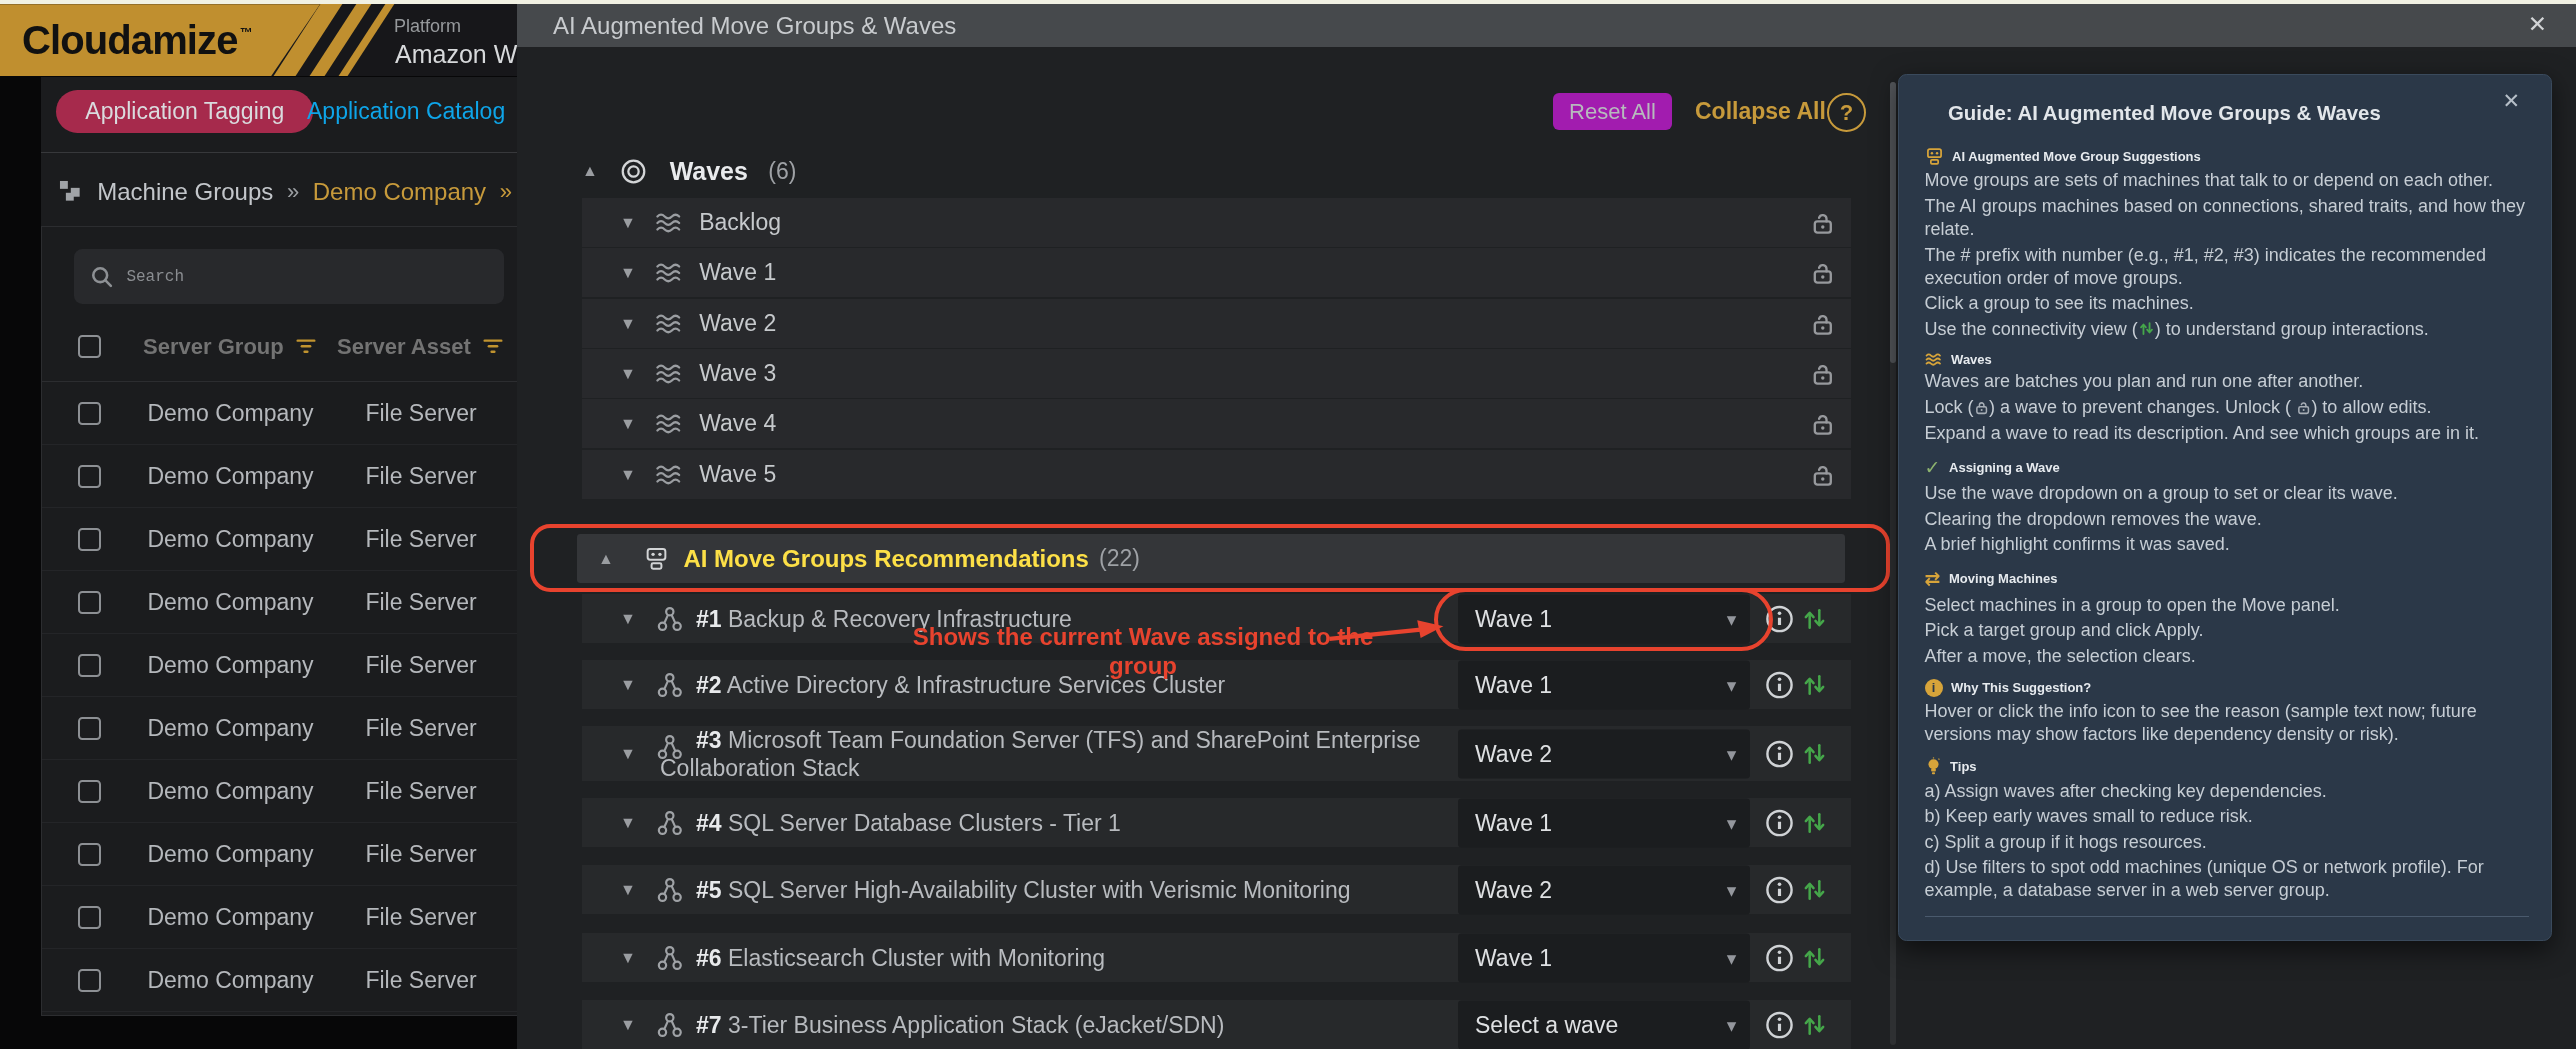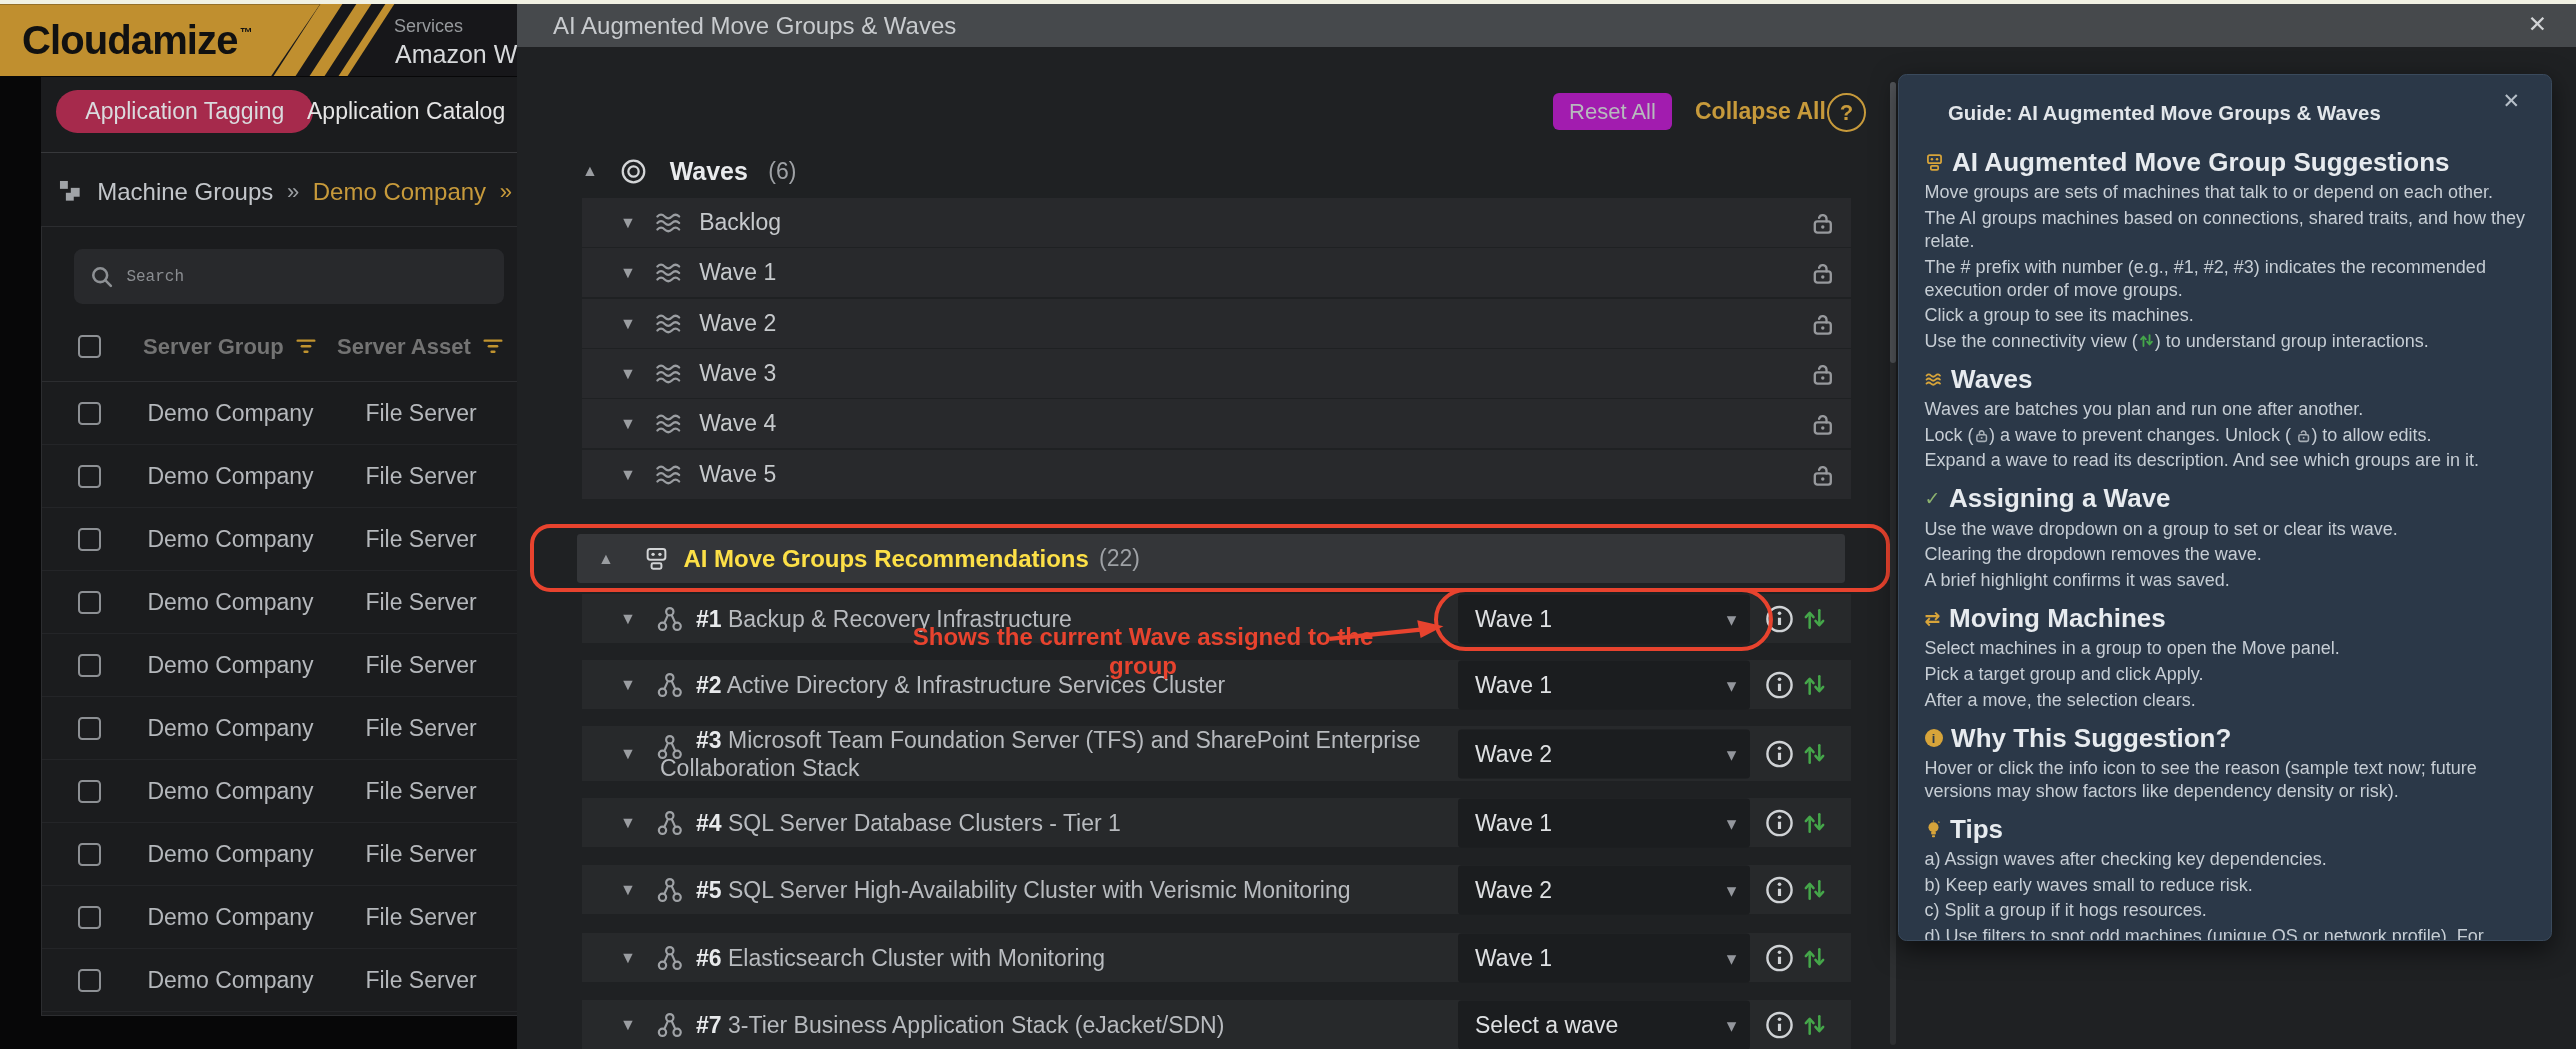--- a/index.html
+++ b/index.html
@@ -18,21 +18,21 @@
                clip-path:polygon(0 0,320px 0,271px 100%,0 100%); }
   .gold-stripe { top:-5.1px; height:85px; background:#c08f2f; transform:skewX(-33deg); }
   #brand { left:22px; top:0; height:72px; display:flex; align-items:center; color:#111; font-size:40px; font-weight:700; letter-spacing:-0.9px; }
   #brand sup { font-size:12.8px; margin-left:2.6px; transform:translateY(-8.5px); }
   #platform-label { left:394px; top:12px; font-size:18px; color:#96999c; }
   #platform-value { left:395px; top:36px; font-size:25px; color:#d7d9db; white-space:nowrap; }
 
   #app-body { left:41px; top:77px; width:476px; height:939px; background:#1b1c1e; }
   .tab-pill { left:15.3px; top:12.8px; height:43px; padding:0 29px; display:flex; align-items:center;
               background:#a62a4c; border-radius:22px; color:#dadbde; font-size:23px; }
-  .tab-plain { left:266px; top:12.8px; height:43px; display:flex; align-items:center; color:#e5e5e5; font-size:23px; }
+  .tab-plain { left:266px; top:12.8px; height:43px; display:flex; align-items:center; color:#0ea5e9; font-size:23px; }
   .hdivider { left:0; width:476px; height:0; border-top:1.3px solid #37383b; }
   #breadcrumb { left:17px; top:85px; height:60px; display:flex; align-items:center; gap:13.6px; font-size:24px; }
   .bc-grey { color:#c3c6ca; } .bc-sep { color:#9b9ea2; font-size:22px; } .bc-gold { color:#c79a3b; } .bc-sep-gold { color:#c79a3b; font-size:22px; }
 
   #table-panel { left:0; top:149px; width:476px; height:790px; border:0.9px solid #2c2d30; border-right:none; }
   #search-box { left:31.5px; top:22px; width:430px; height:55px; background:#28292c; border-radius:8.5px; display:flex; align-items:center; padding:0 15.3px; gap:12px; }
   #search-box input { background:transparent; border:none; outline:none; color:#caccd0; font-size:16px; width:324px; font-family:Liberation Mono, monospace; }
   #search-box input::placeholder { color:#8a8d91; }
   #thead { left:0; top:85px; width:476px; height:70px; display:flex; align-items:center; border-bottom:0.9px solid #2c2d30; }
   .c1 { width:95px; display:flex; justify-content:center; }
@@ -97,21 +97,21 @@
 
   
   #guide { left:1898px; top:74px; width:654px; height:867px; background:#2b3848; border:0.9px solid #3a4a5c;
            border-radius:8.5px; box-shadow:0 8.5px 25.6px rgba(0,0,0,.55); z-index:10; overflow:hidden; }
   #guide-close { position:absolute; right:31px; top:13.6px; color:#b6bfc8; font-size:21px; }
   #guide-title { margin:27px 25.6px 0 49px; color:#e2e6ea; font-size:20.4px; font-weight:700; }
   #guide-body { margin:22px 22px 0 25.6px; }
   .gsec { margin-top:11px; }
   .gsec:first-child { margin-top:0; }
   .ghead { display:flex; align-items:center; gap:8.5px; margin-bottom:3.4px; }
-  .ghead .ghead-txt { color:#e7ebef; font-size:26px; font-weight:700; }
+  .ghead .ghead-txt { color:#e7ebef; font-size:13px; font-weight:700; }
   .gline { color:#c6cdd4; font-size:18px; line-height:23px; margin-bottom:2.6px; }
   .gline .inline-ico { display:inline-flex; vertical-align:-2.6px; }
   .check-glyph { color:#8db36f; font-size:19px; }
   .move-glyph { color:#d7a43a; font-size:19px; font-weight:700; }
   .info-badge { width:18px; height:18px; border-radius:50%; background:#d7a43a; color:#2b3848;
                 display:inline-flex; align-items:center; justify-content:center; font-size:12.8px; font-weight:700; }
   #guide-divider { border-top:0.9px solid #4a5a6d; margin:13.6px 0 10.2px 0; }
 
   svg { display:block; }
 </style>
@@ -125,21 +125,21 @@
   <div id="app" class="abs">
     <div id="app-header" class="abs">
       <div class="gold-main abs"></div>
       <div class="gold-stripe abs" style="left:296px;width:22px;"></div>
       <div class="gold-stripe abs" style="left:332px;width:15.3px;"></div>
       <div class="gold-stripe abs" style="left:361px;width:8.5px;"></div>
       <div id="brand" class="abs">
           <span>Cloudamize</span>
           <sup>™</sup>
         </div>
-      <div id="platform-label" class="abs">Services</div>
+      <div id="platform-label" class="abs">Platform</div>
       <div id="platform-value" class="abs">Amazon We</div>
     </div>
 
     <div id="app-body" class="abs">
       <div class="tab-pill abs">
         <span>Application Tagging</span>
       </div>
       <div class="tab-plain abs">
         <span>Application Catalog</span>
       </div>

